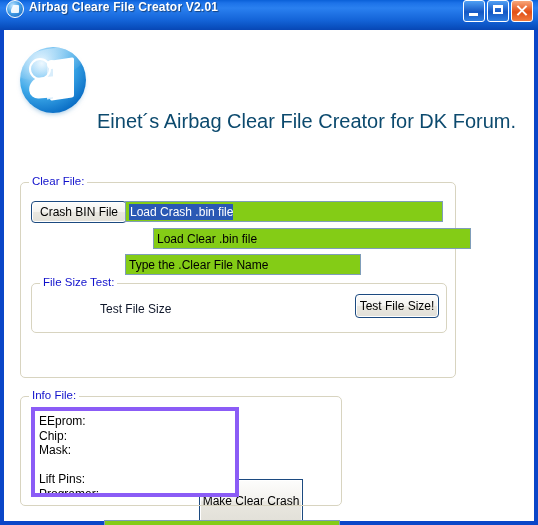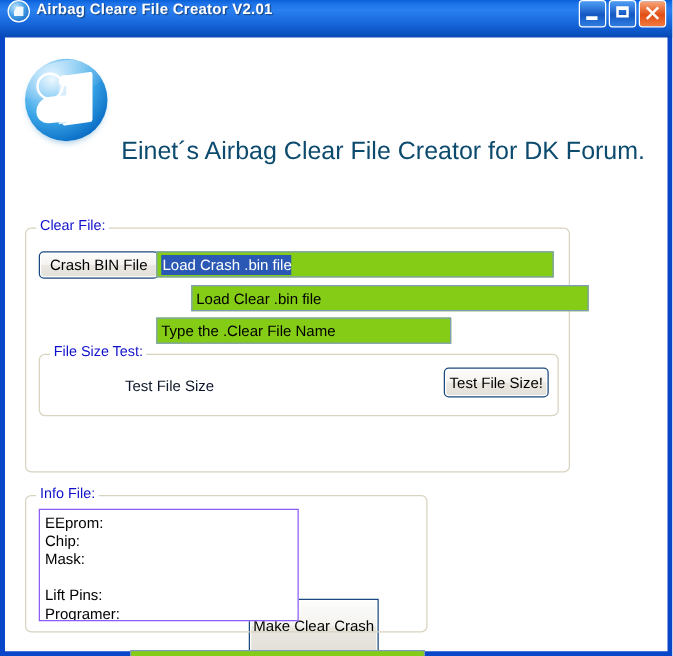--- a/index.html
+++ b/index.html
@@ -243,21 +243,21 @@
   #tb-clear { left: 104px; top: 45px; width: 318px; height: 21px; margin-left: 28px; }
   #tb-name  { left: 104px; top: 71px; width: 236px; height: 21px; }
 
   
   #info-area {
     position: absolute;
     left: 10px; top: 10px;
     width: 208px; height: 90px;
     box-sizing: border-box;
     background: #ffffff;
-    border: 1px solid #8b5cf6;
+    border: 4px solid #8b5cf6;
     font-family: "Liberation Sans", sans-serif;
     font-size: 12px;
     line-height: 14.5px;
     color: #000000;
     padding: 3px 4px;
     white-space: pre;
     overflow: hidden;
   }
 
   

